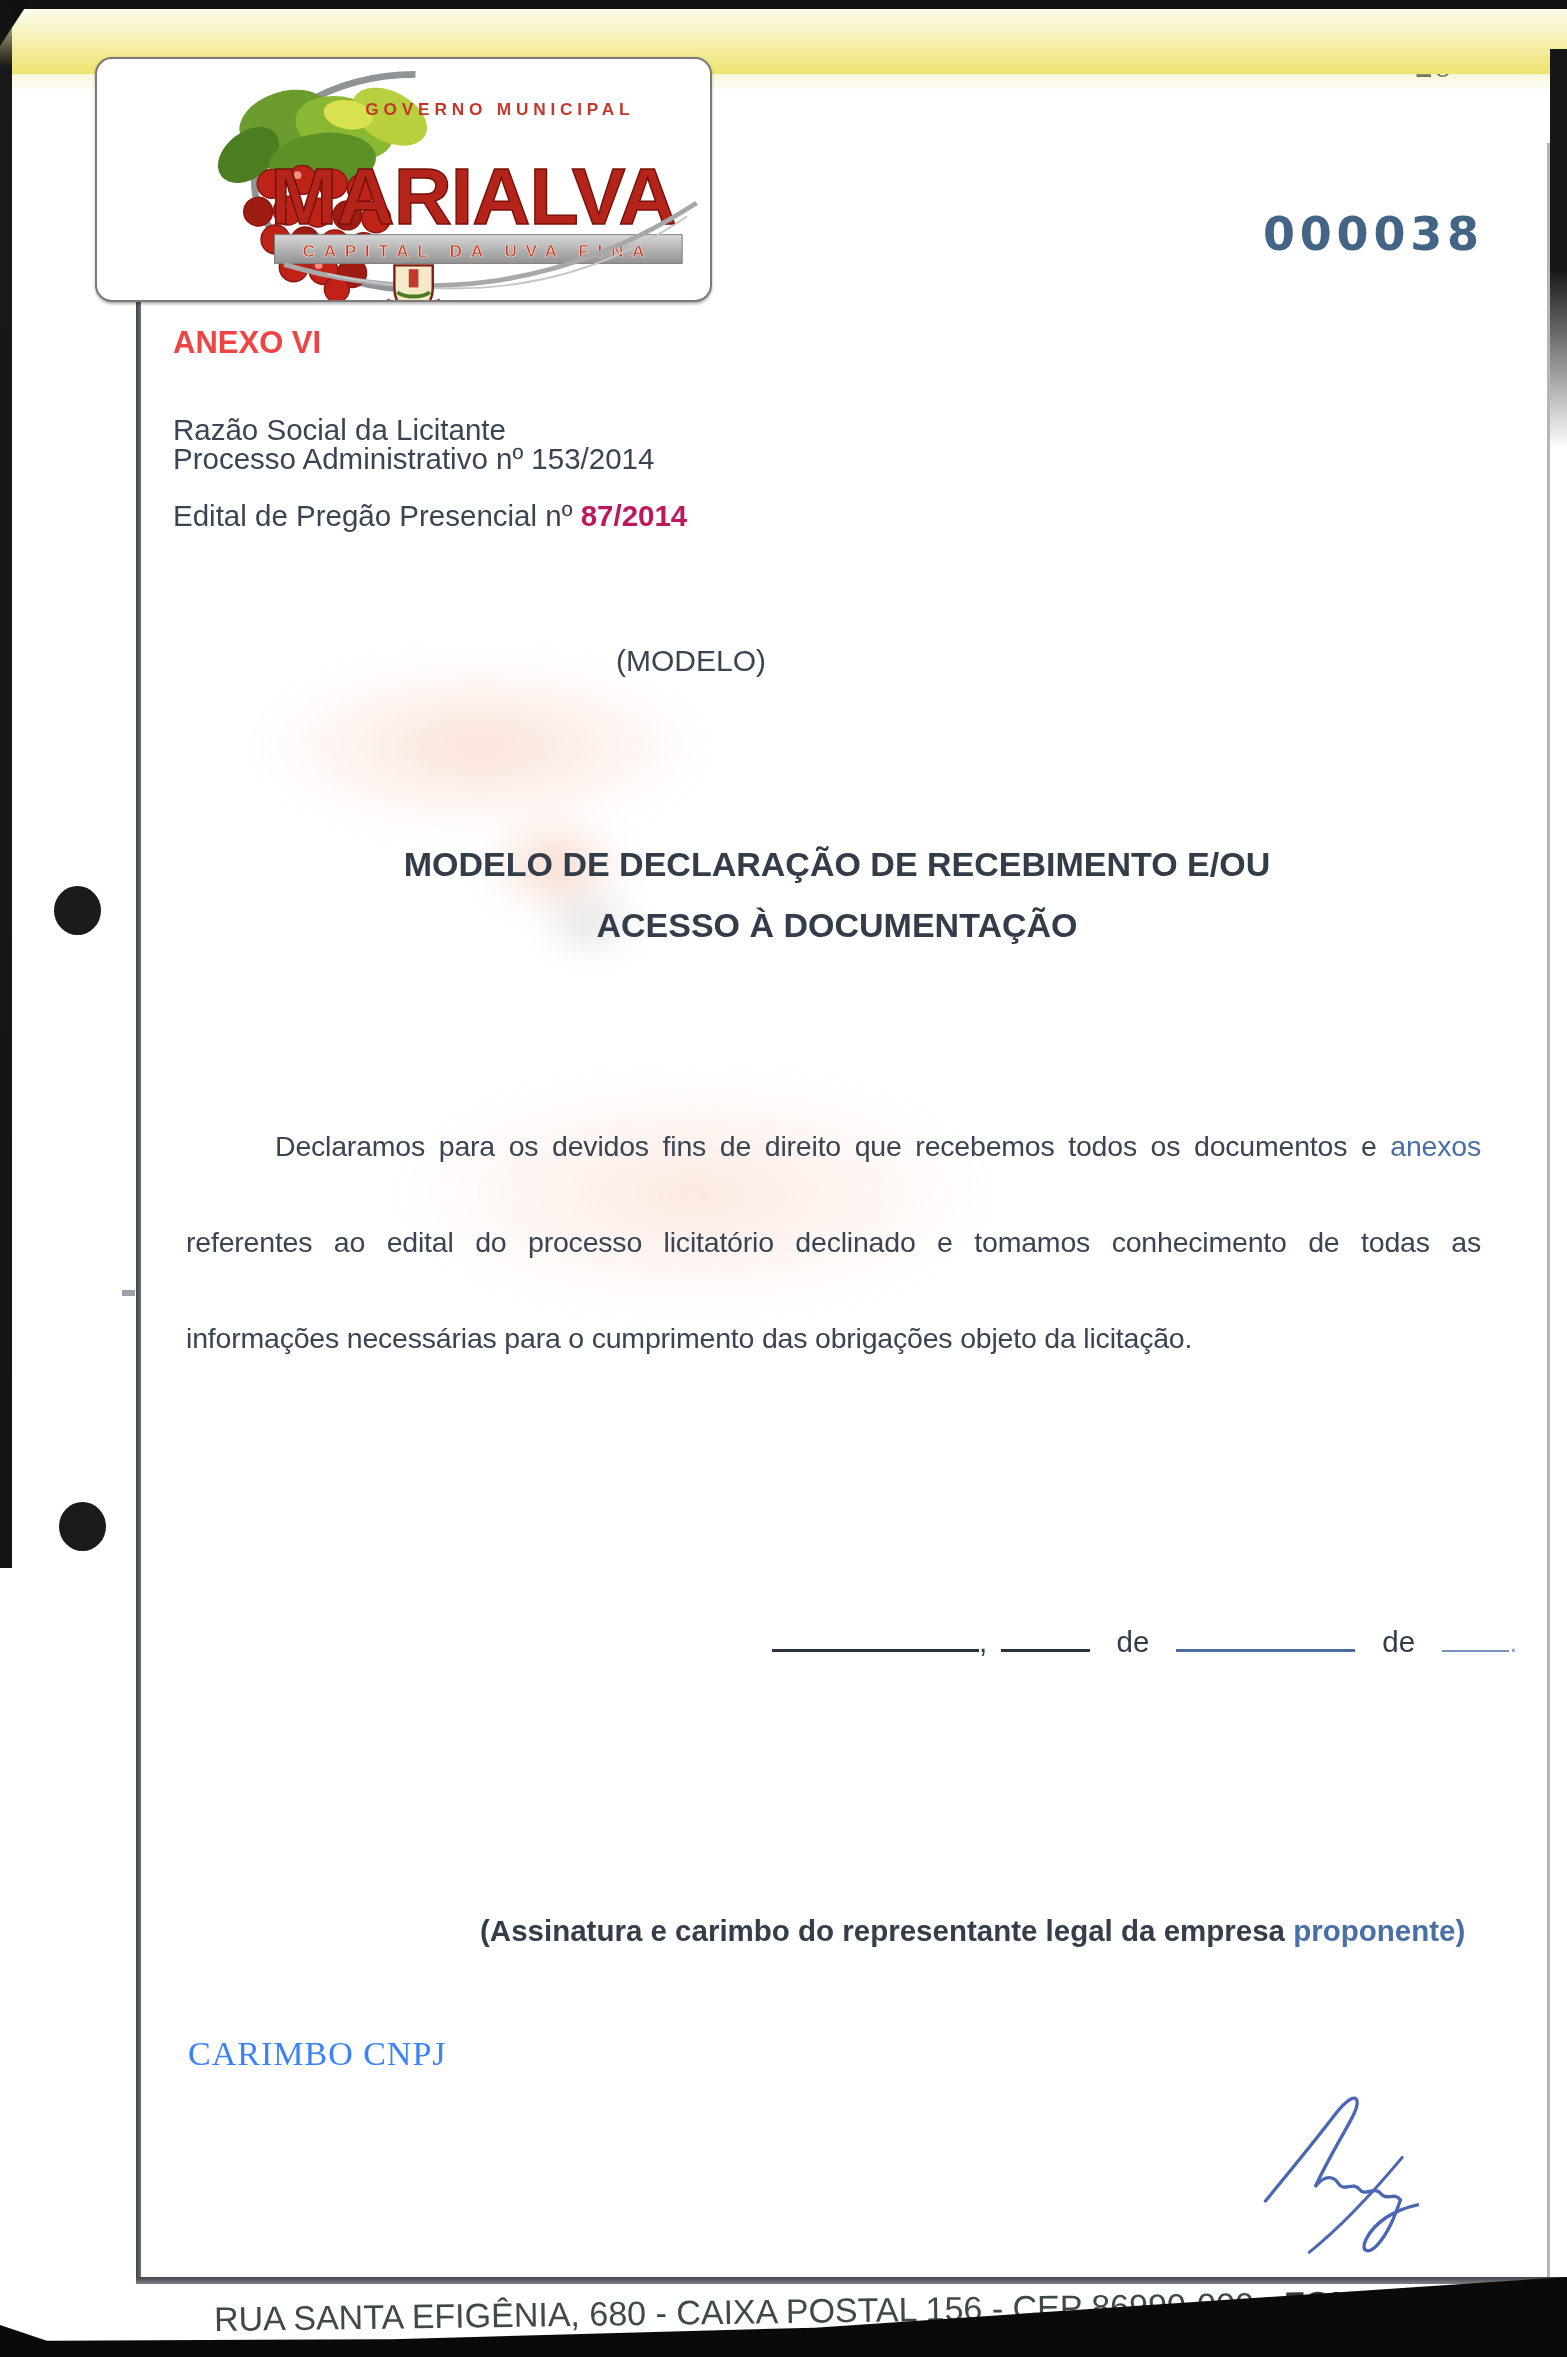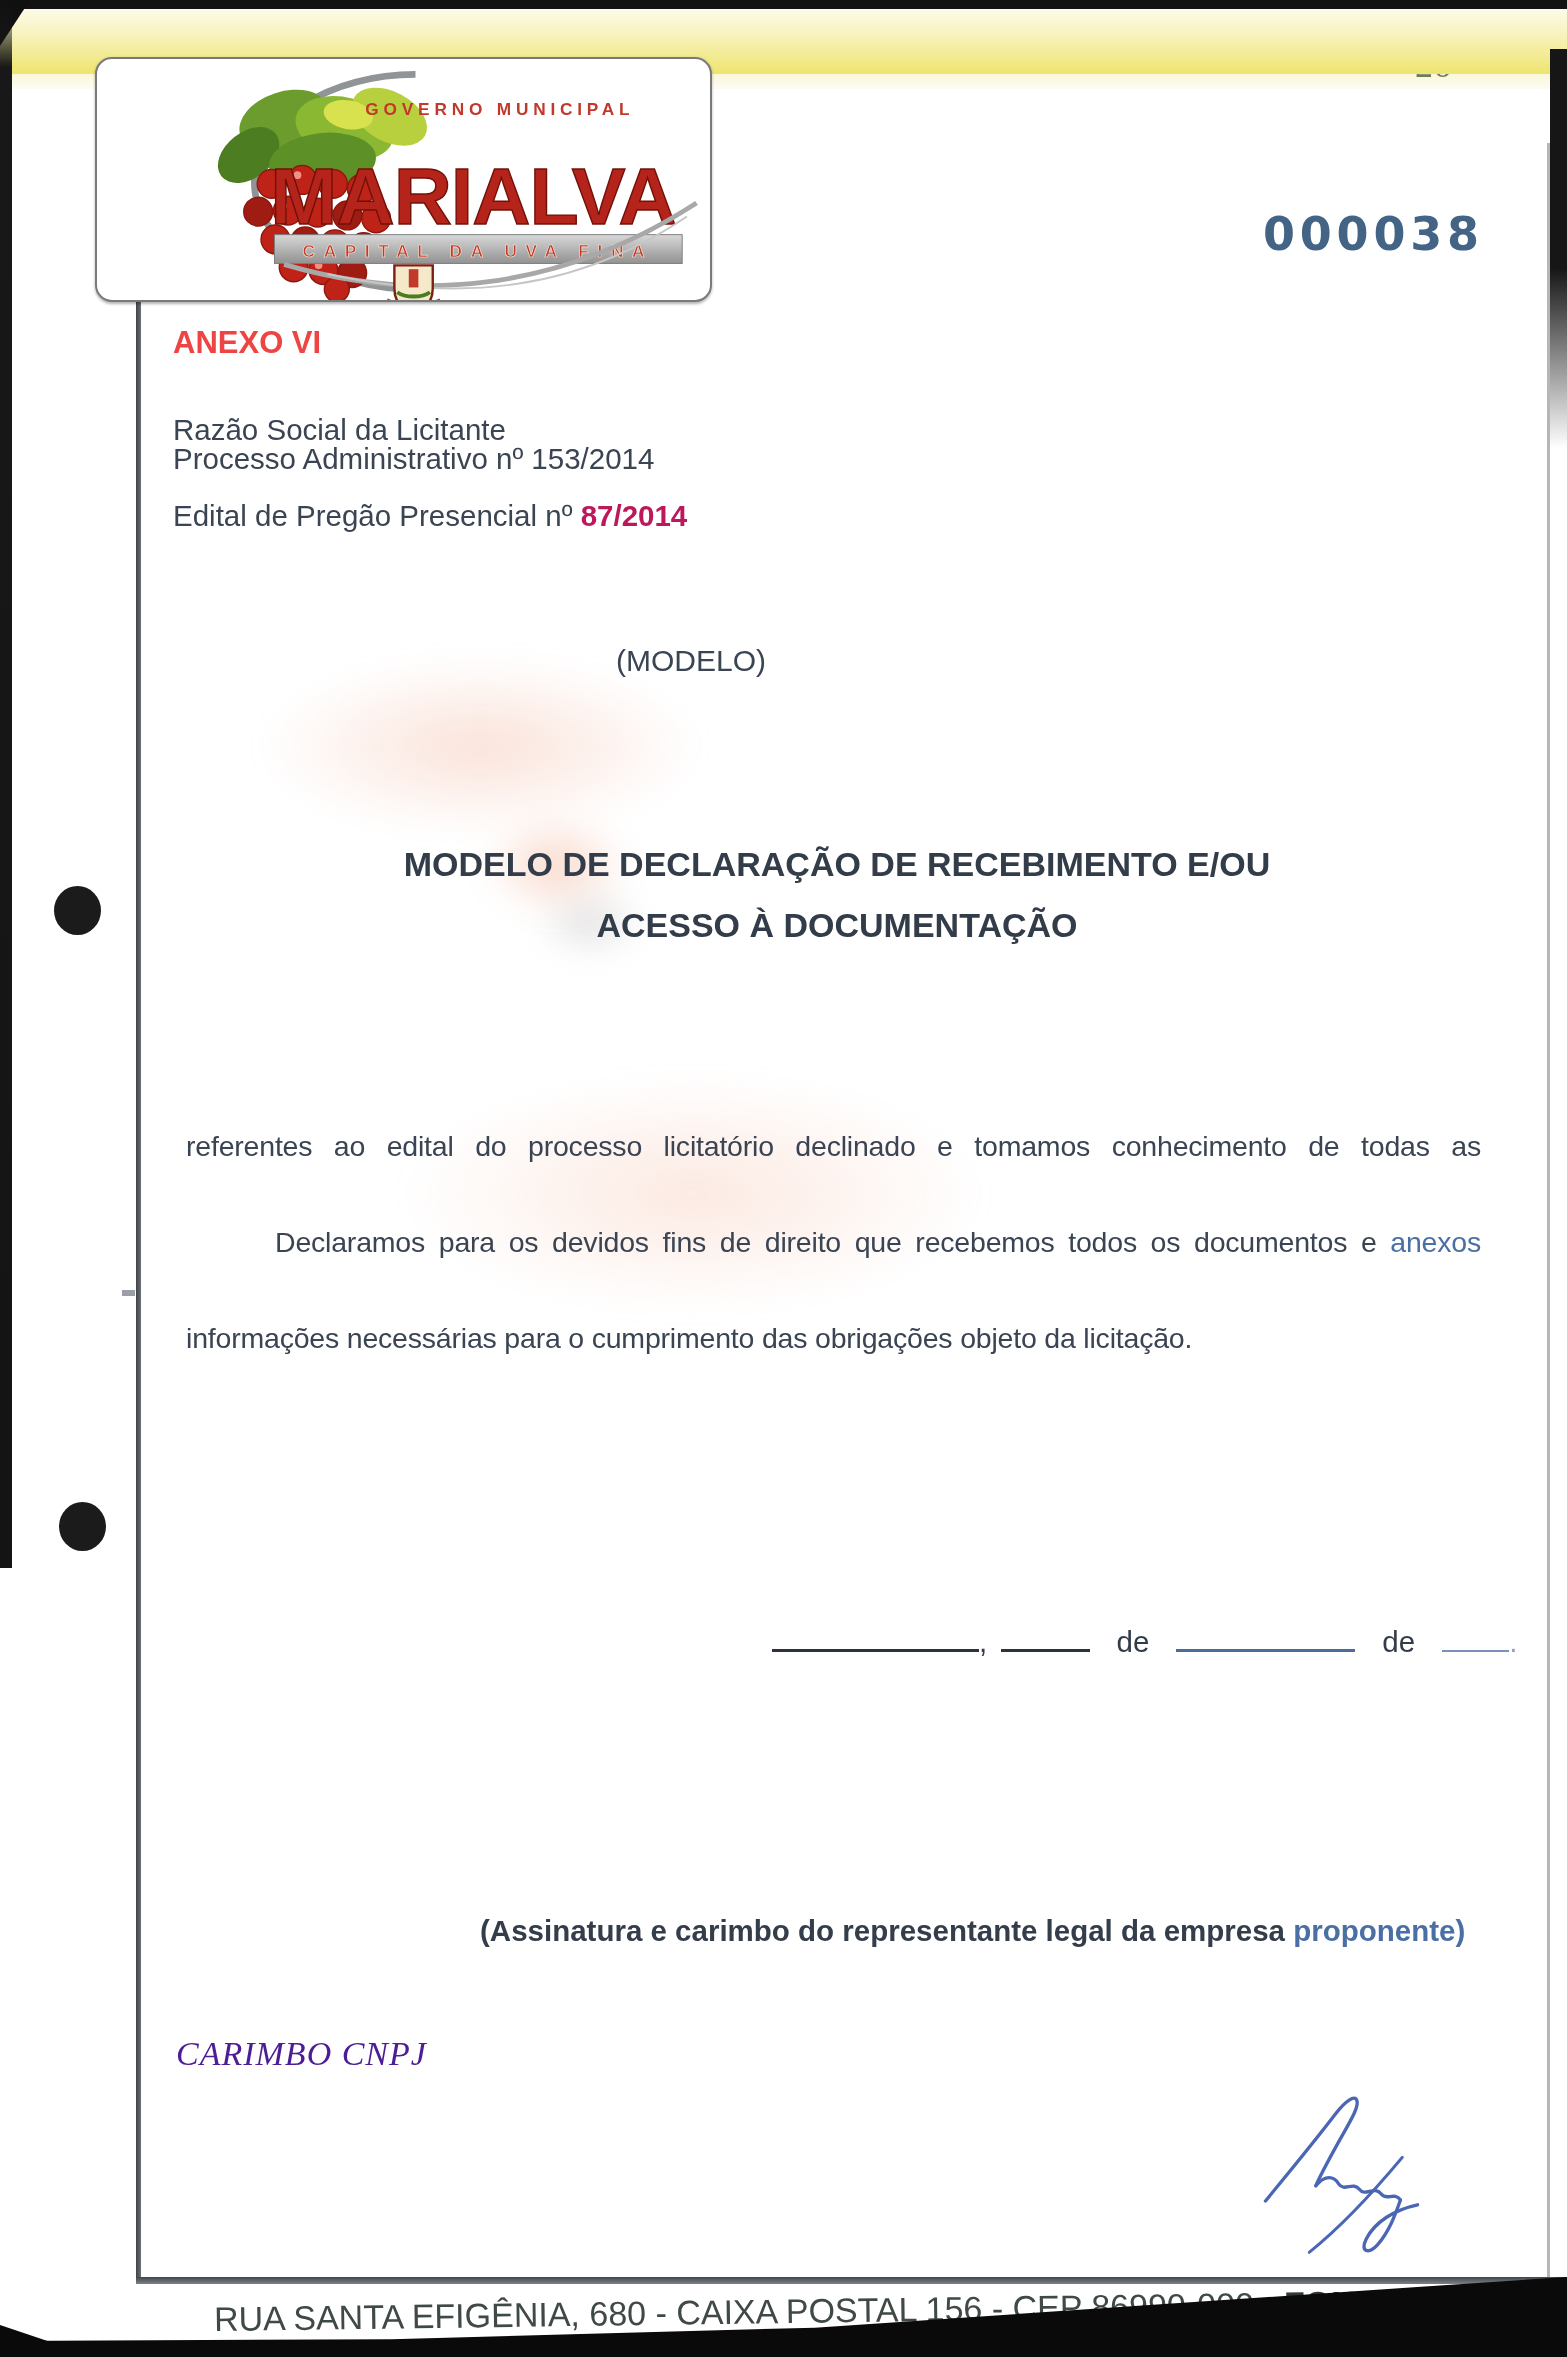--- a/index.html
+++ b/index.html
@@ -70,22 +70,22 @@
   .b1{width:207px;border-bottom:3.8px solid #2c333d;}
   .b2{width:89px;border-bottom:3.8px solid #2c333d;margin-left:13.3px;}
   .b3{width:179px;border-bottom:3.8px solid #4b6d9d;}
   .b4{width:67px;border-bottom:2.9px solid #7b91bd;}
   .de-word{margin:0 27px;}
   .dot-end{color:#8fa3c7;}
 
   
   .sig-caption{left:480px;top:1914px;font-size:29.5px;font-weight:700;color:#343d4a;
     white-space:nowrap;z-index:3;}
-  .carimbo{left:176px;top:2035px;font-family:"Liberation Serif",serif;font-style:italic;
-    font-size:34px;color:#4c1d95;letter-spacing:1px;z-index:3;}
+  .carimbo{left:188px;top:2035px;font-family:"Liberation Serif",serif;
+    font-size:34px;color:#3b82f6;letter-spacing:1px;z-index:3;}
   .signature-svg{left:1254px;top:2085px;width:195px;height:173px;z-index:3;}
 
   
   .wm{border-radius:50%;filter:blur(13.3px);z-index:1;}
   .wm1{left:257px;top:656px;width:447px;height:181px;
     background:radial-gradient(ellipse,rgba(240,160,130,.30),rgba(240,160,130,0) 70%);}
   .wm2{left:399px;top:1075px;width:590px;height:238px;
     background:radial-gradient(ellipse,rgba(243,170,140,.26),rgba(243,170,140,0) 70%);}
   .wm3{left:480px;top:813px;width:152px;height:105px;
     background:radial-gradient(ellipse,rgba(235,130,85,.30),rgba(235,130,85,0) 70%);}
@@ -198,22 +198,22 @@
   <div class="abs annex-title ink">ANEXO VI</div>
   <div class="abs hline h1 ink">Razão Social da Licitante</div>
   <div class="abs hline h2 ink">Processo Administrativo nº 153/2014</div>
   <div class="abs hline h3 ink"><span>Edital de Pregão Presencial nº </span><span class="bold">87/2014</span></div>
 
   <div class="abs model-label ink">(MODELO)</div>
   <div class="abs doc-title">MODELO DE DECLARAÇÃO DE RECEBIMENTO E/OU</div>
   <div class="abs doc-title doc-title2">ACESSO À DOCUMENTAÇÃO</div>
 
   <div class="abs paragraph">
+    <div class="jline indent"><span>Declaramos para os devidos fins de direito que recebemos todos os documentos e </span><span class="blueword">anexos</span></div>
     <div class="jline">referentes ao edital do processo licitatório declinado e tomamos conhecimento de todas as</div>
-    <div class="jline indent"><span>Declaramos para os devidos fins de direito que recebemos todos os documentos e </span><span class="blueword">anexos</span></div>
     <div>informações necessárias para o cumprimento das obrigações objeto da licitação.</div>
   </div>
 
   <div class="abs date-line"><span class="blank b1"></span><span>,</span><span class="blank b2"></span><span class="de-word">de</span><span class="blank b3"></span><span class="de-word">de</span><span class="blank b4"></span><span class="dot-end">.</span></div>
 
   <div class="abs sig-caption"><span>(Assinatura e carimbo do representante legal da empresa </span><span class="blueword">proponente)</span></div>
 
   <div class="abs carimbo">CARIMBO CNPJ</div>
 
   <svg class="abs signature-svg" viewBox="0 0 205 182">

